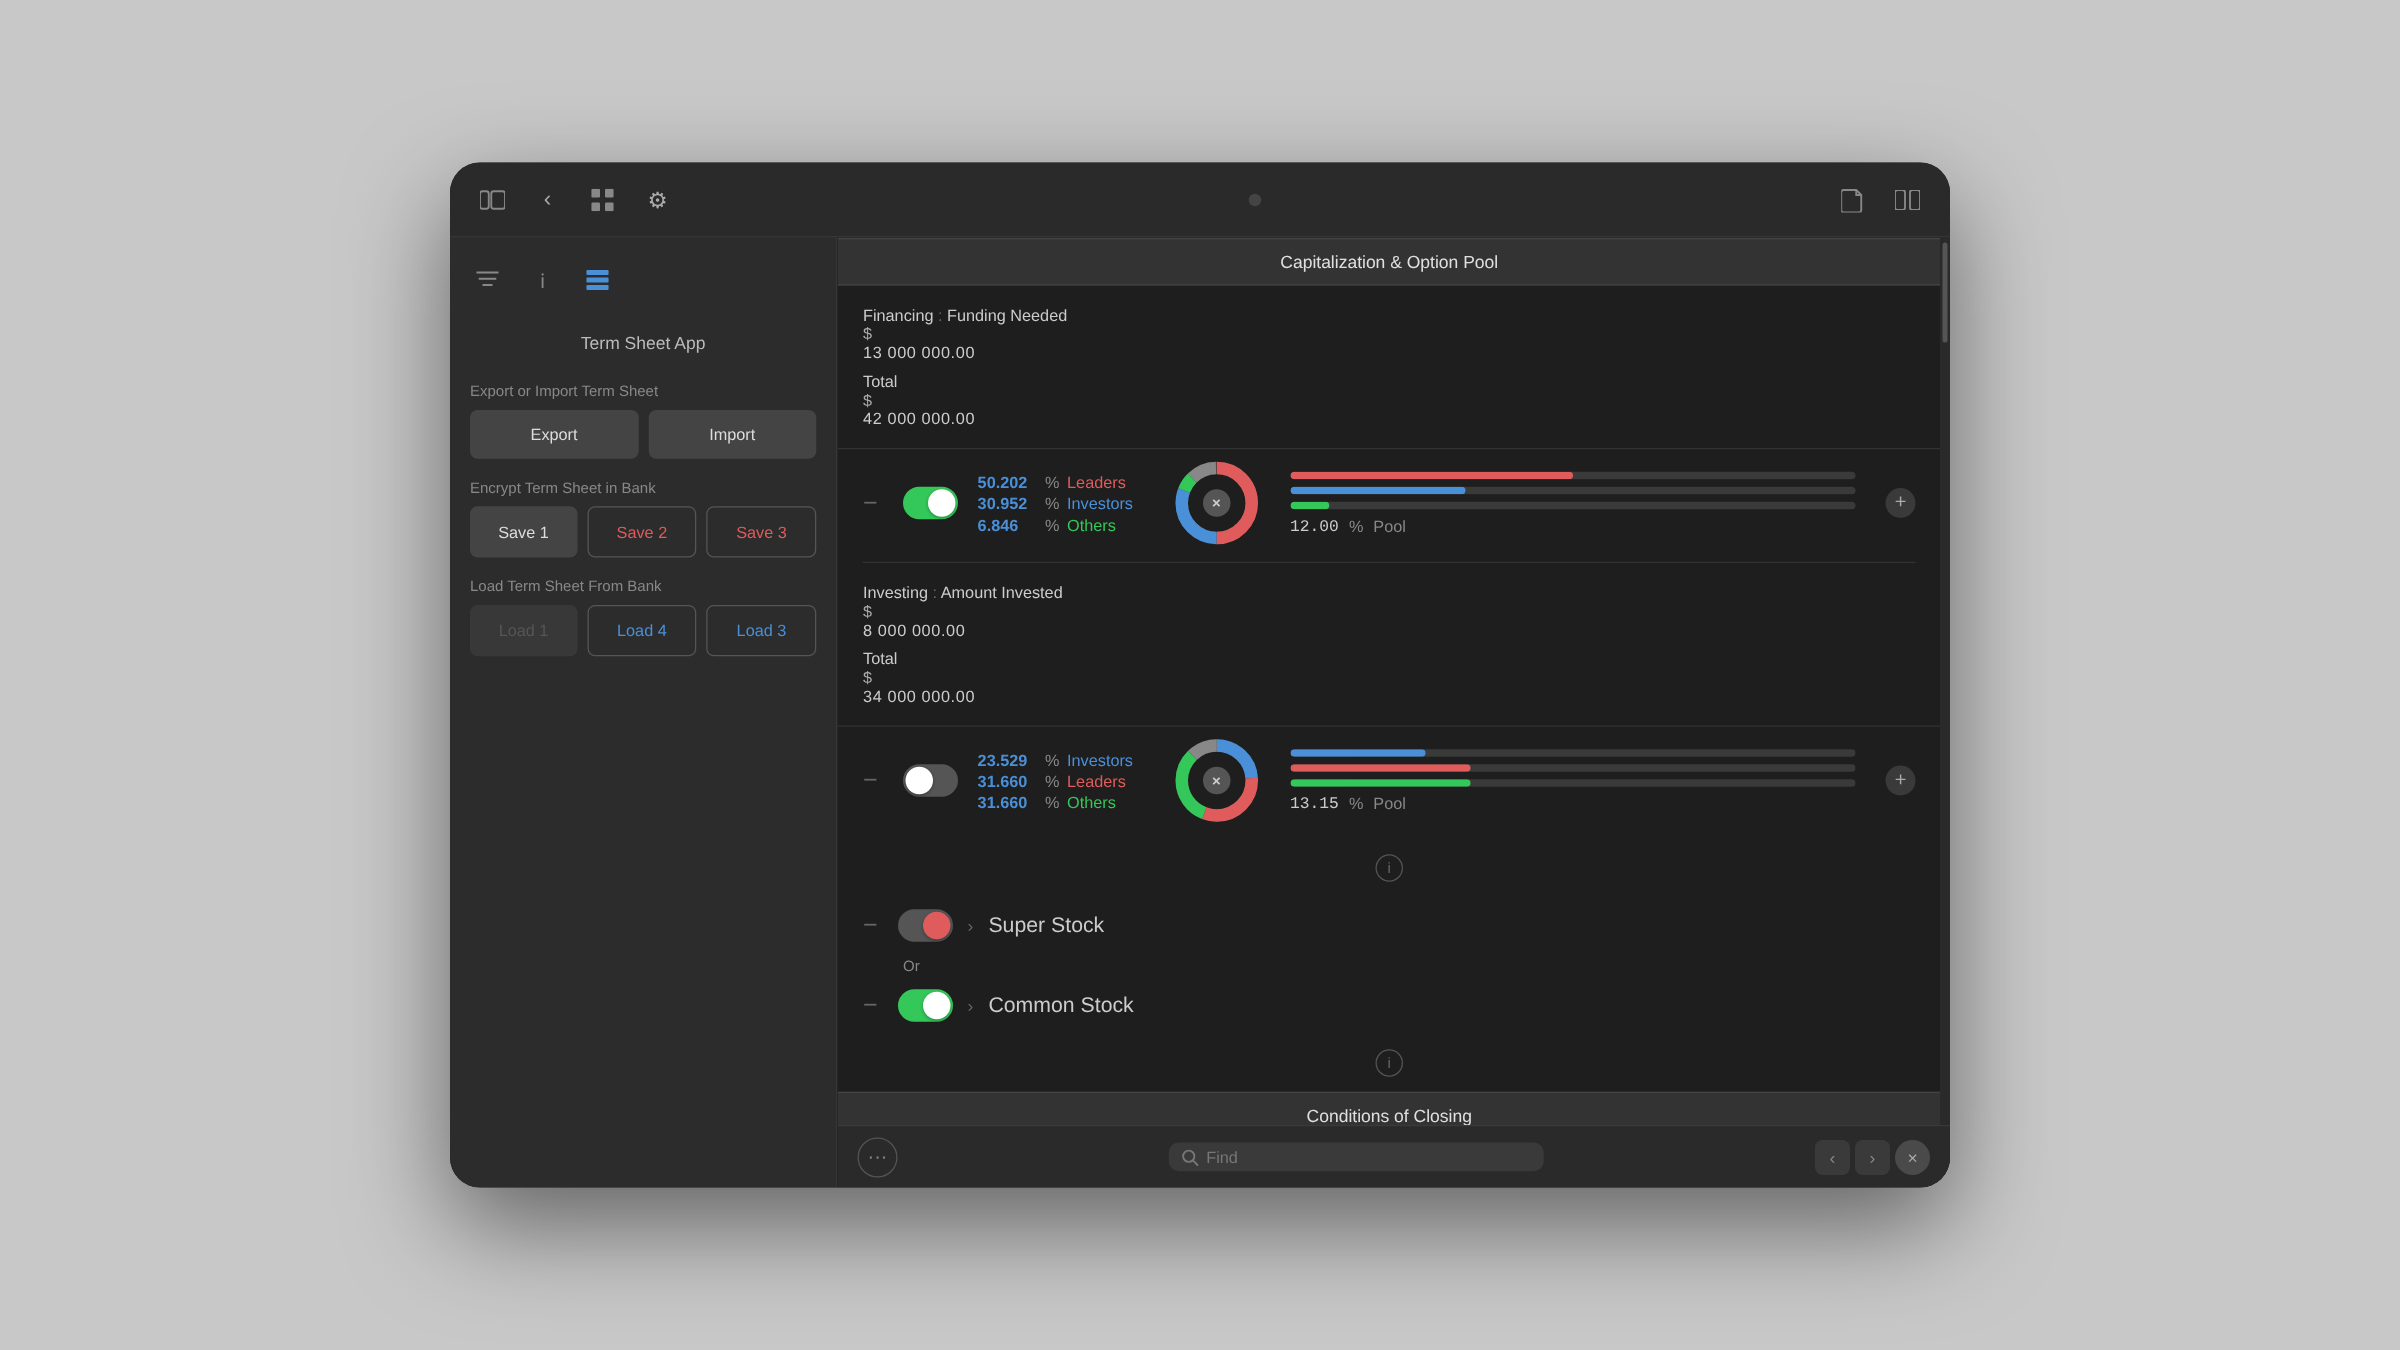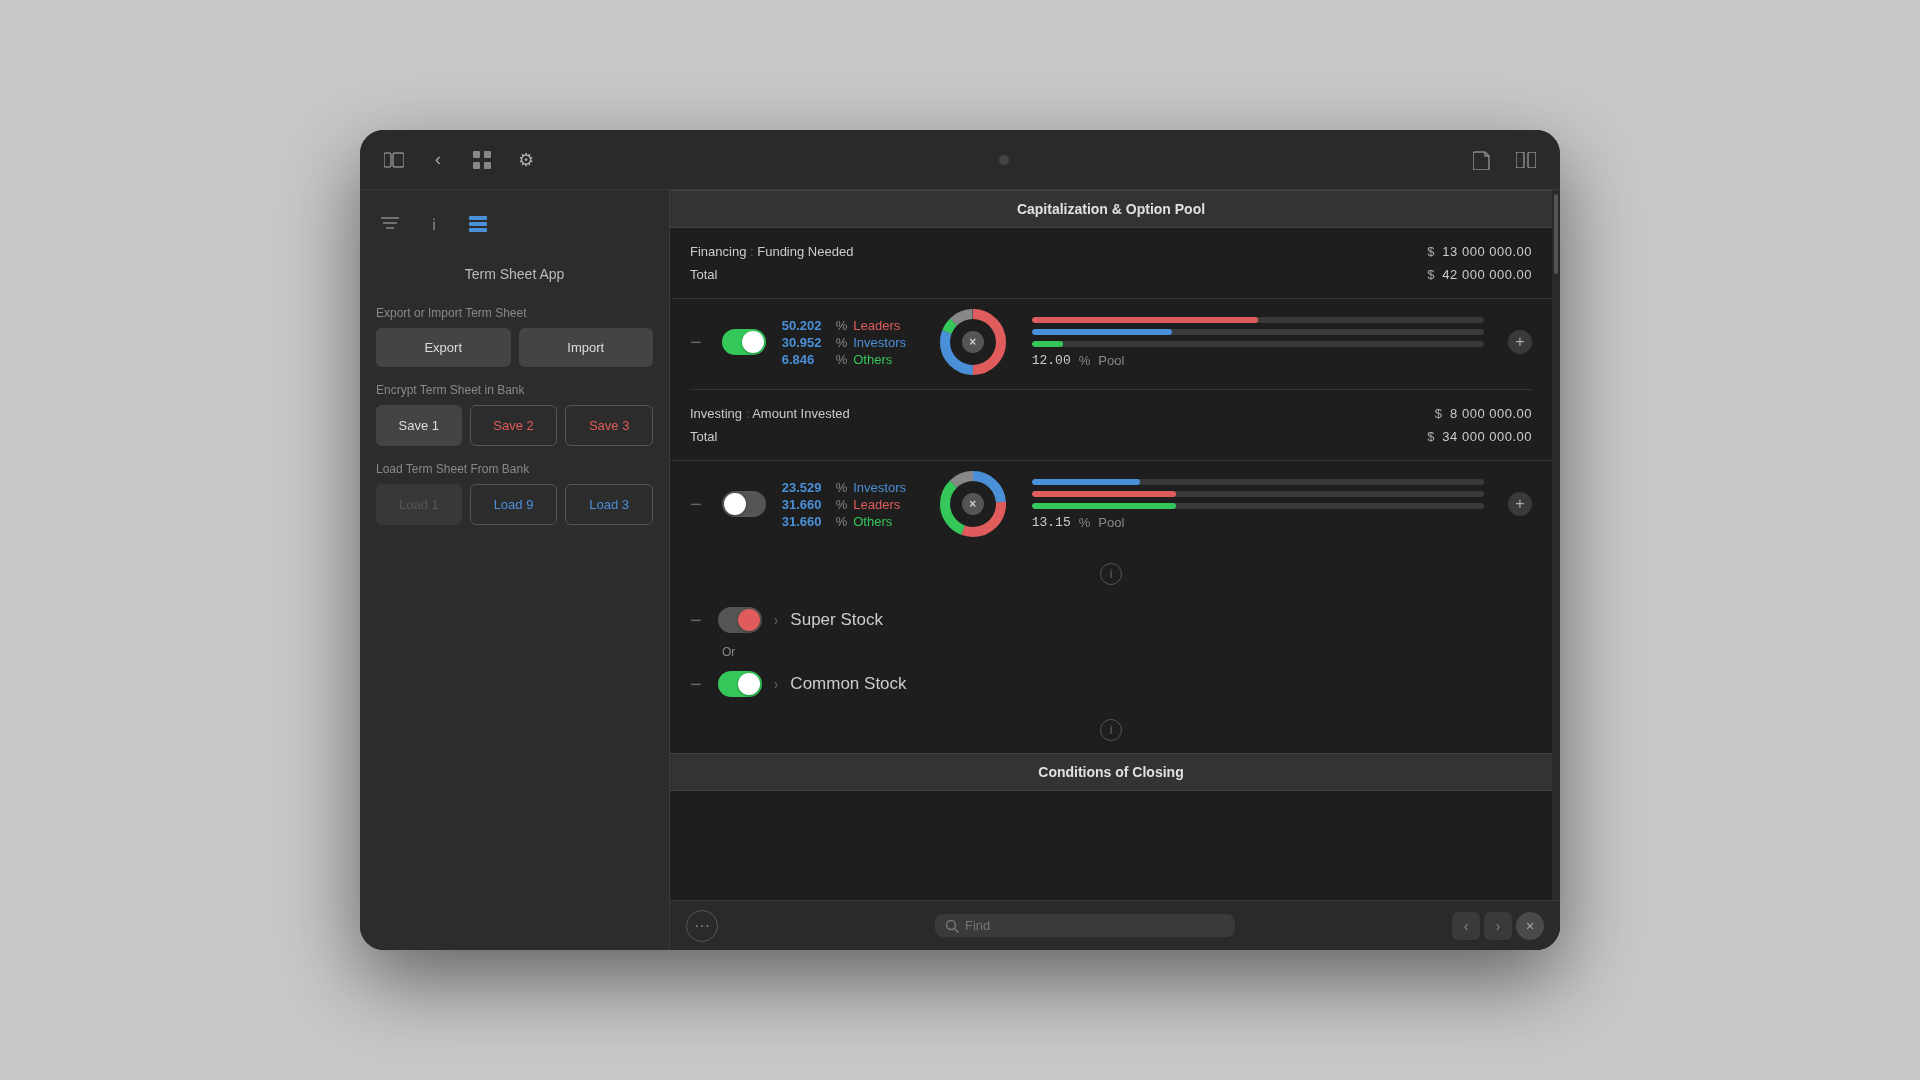--- a/index.html
+++ b/index.html
@@ -170,37 +170,38 @@
     .scroll-area::-webkit-scrollbar { width: 6px; }
     .scroll-area::-webkit-scrollbar-track { background: #2a2a2a; }
     .scroll-area::-webkit-scrollbar-thumb { background: #555; border-radius: 3px; }
 
     
     .section-header {
       background: #333;
       padding: 10px 20px;
       color: #e0e0e0;
       font-size: 14px;
-      font-weight: 700;
+      font-weight: 400;
       text-align: center;
       border-bottom: 1px solid #444;
       border-top: 1px solid #444;
     }
 
     
     .financing-block {
       padding: 12px 20px;
       border-bottom: 1px solid #333;
     }
     .financing-row {
       display: flex;
       align-items: flex-start;
       padding: 4px 0;
       color: #ccc;
       font-size: 13px;
+      flex-direction: column;
     }
     .financing-label { flex: 1; }
     .financing-value {
       color: #ccc;
       font-size: 13px;
       font-weight: 500;
       letter-spacing: 0.5px;
     }
     .dollar-sign {
       color: #aaa;
@@ -552,21 +553,21 @@
           <button class="btn btn-gray">Save 1</button>
           <button class="btn btn-red">Save 2</button>
           <button class="btn btn-red">Save 3</button>
         </div>
       </div>
 
       <div class="sidebar-section">
         <span class="section-label">Load Term Sheet From Bank</span>
         <div class="button-row">
           <button class="btn btn-disabled">Load 1</button>
-          <button class="btn btn-blue">Load 9</button>
+          <button class="btn btn-blue">Load 4</button>
           <button class="btn btn-blue">Load 3</button>
         </div>
       </div>
 
     </div>
 
     <div class="content-area">
       <div style="display:flex; flex:1; overflow:hidden;">
 
         <div class="scroll-area">

